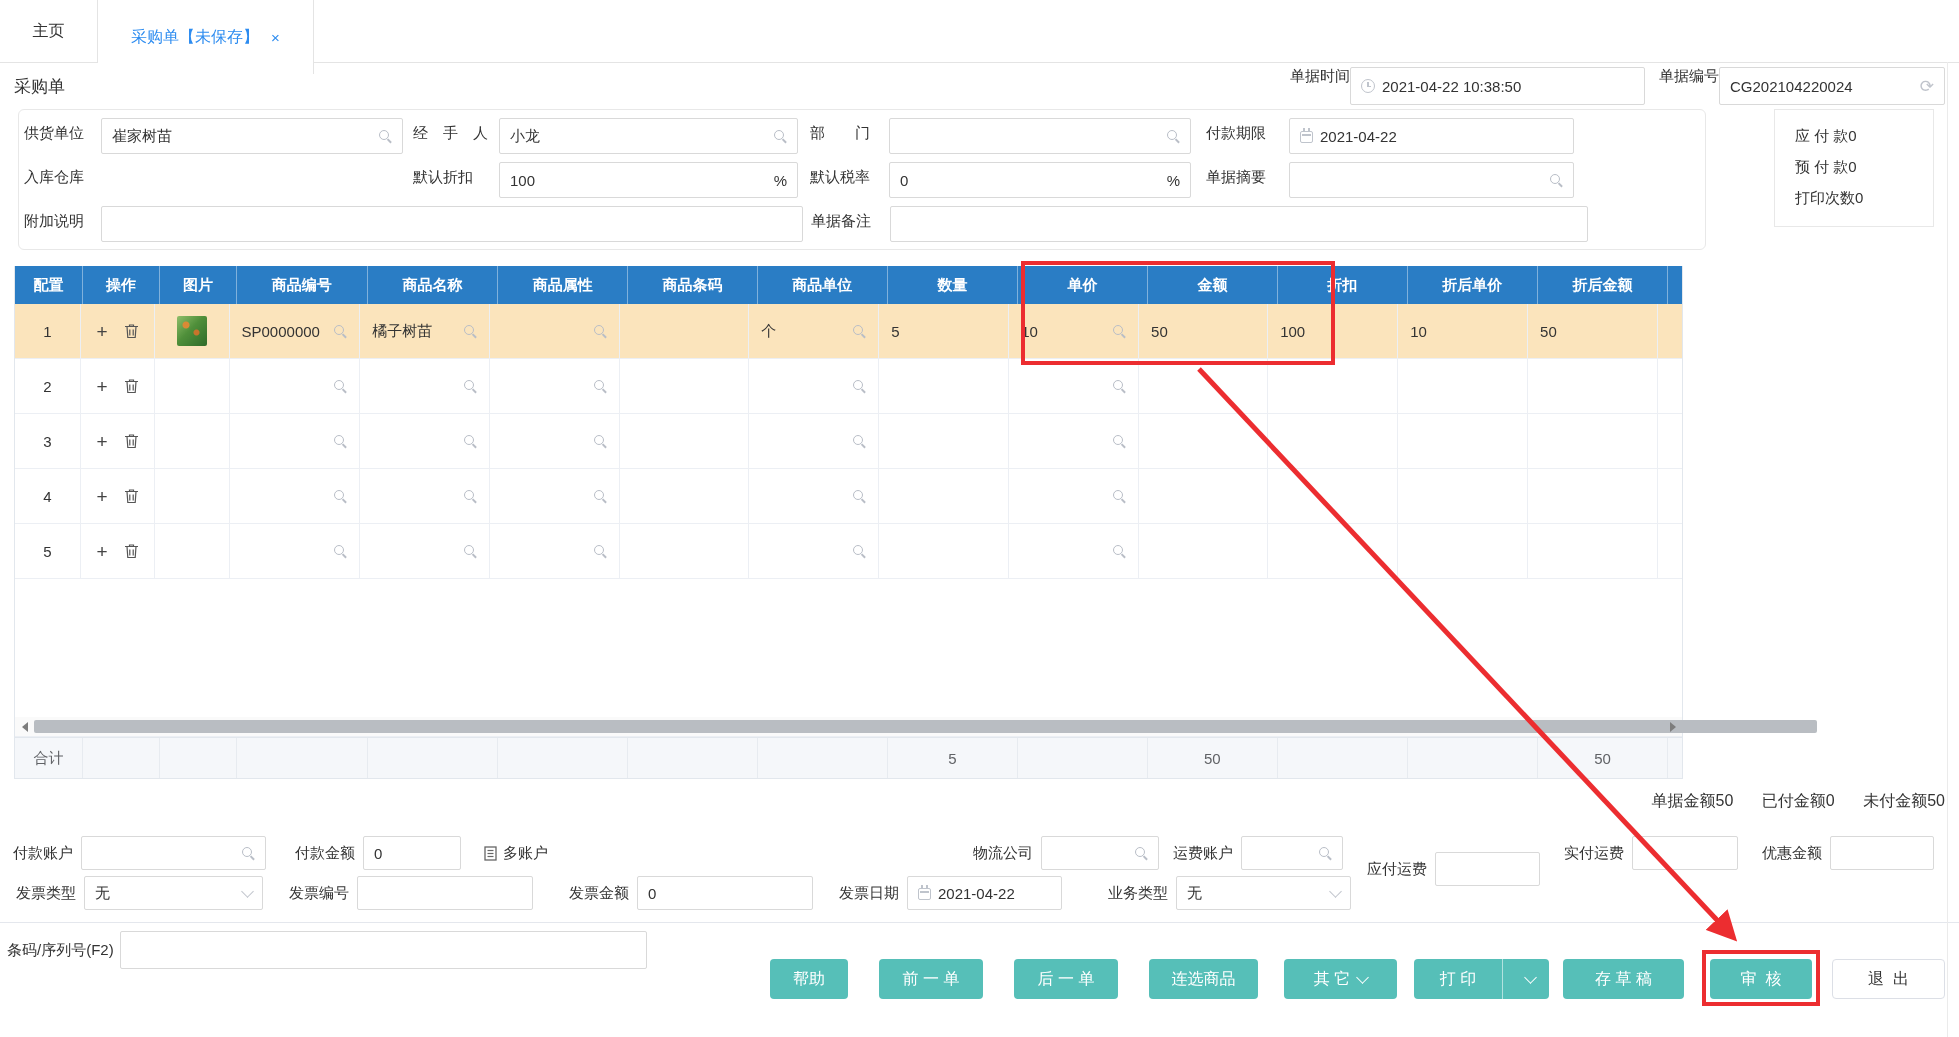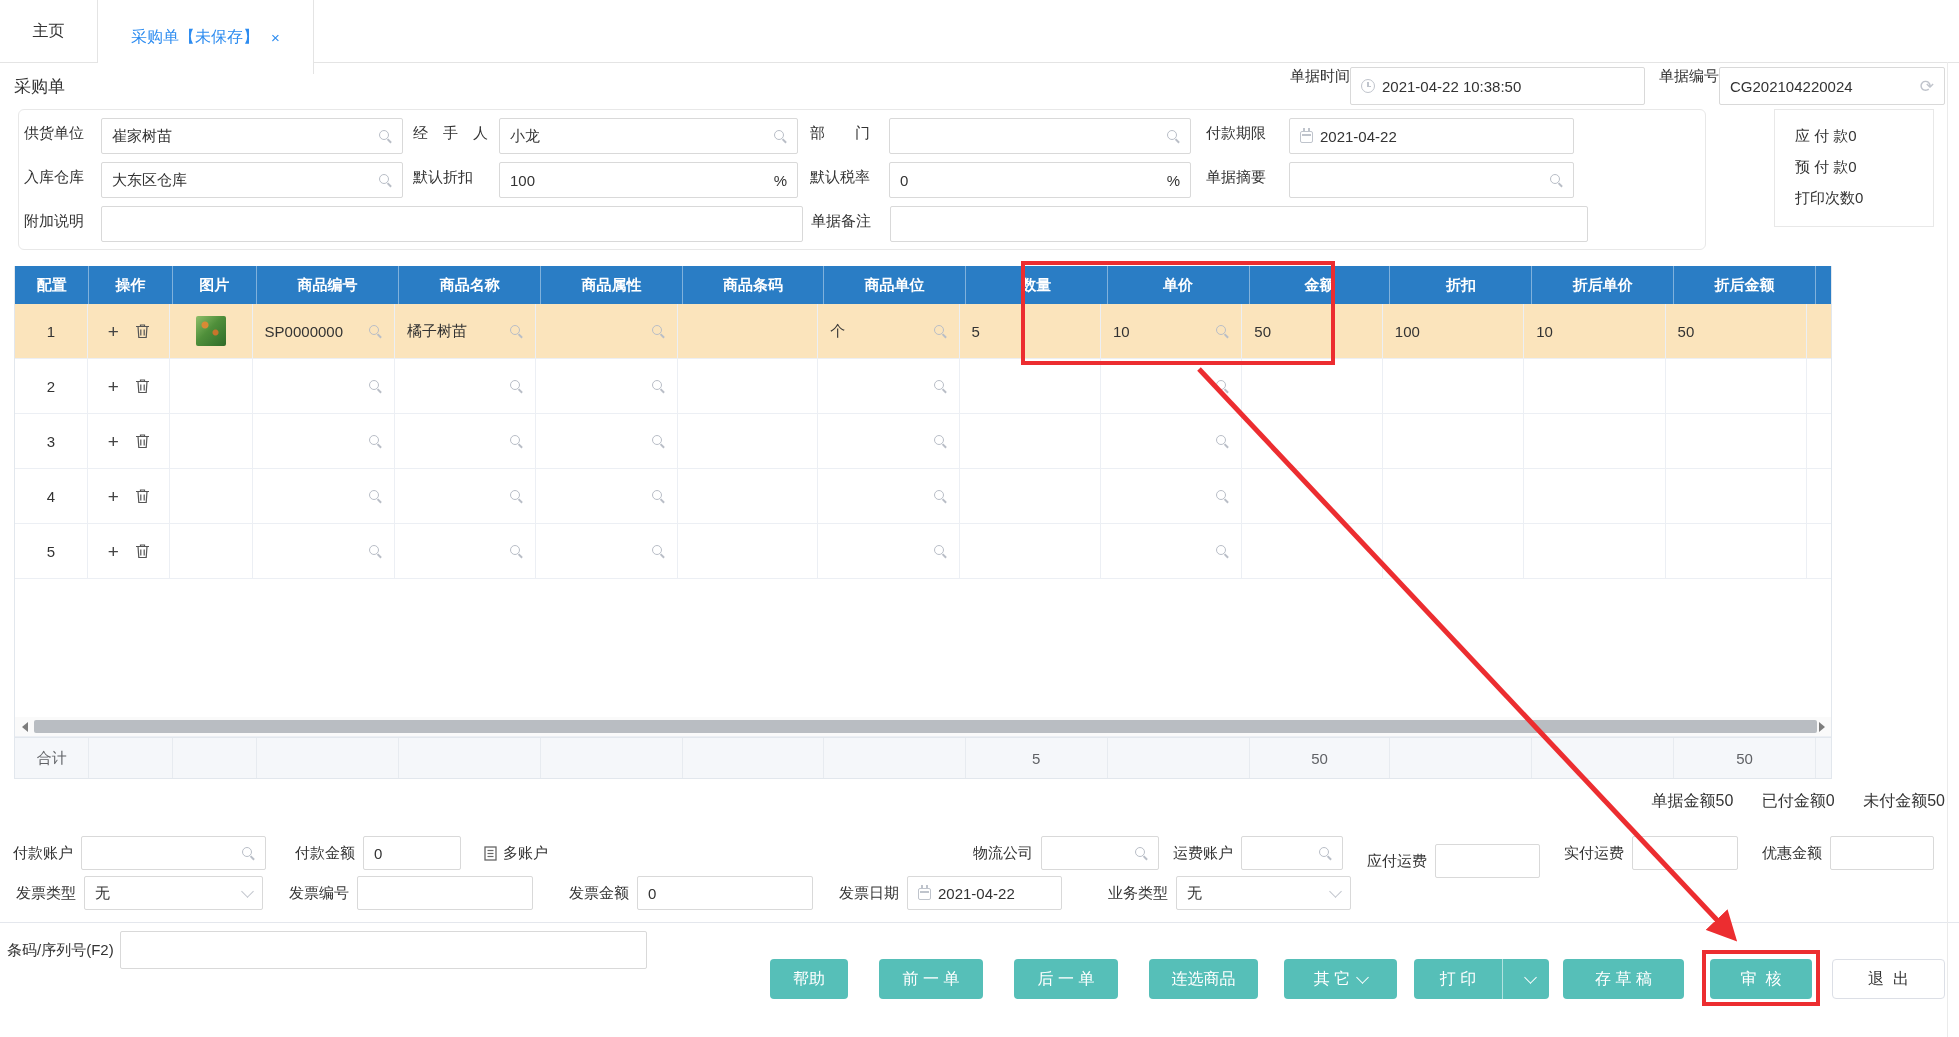--- a/index.html
+++ b/index.html
@@ -42,21 +42,21 @@
   .pct{margin-left:auto;color:#333;}
   .mla{margin-left:auto;}
   
   .form-area{position:relative;height:142px;}
   .form-panel{position:absolute;left:18px;top:0;width:1688px;height:141px;border:1px solid #e8e8e8;border-radius:6px;box-sizing:border-box;}
   .fp-item{position:absolute;display:flex;align-items:center;}
   .fp-item .field{height:36px;}
   .info-box{position:absolute;left:1774px;top:0;width:160px;height:118px;border:1px solid #e8e8e8;box-sizing:border-box;padding:10px 0 0 20px;}
   .info-line{line-height:31px;white-space:pre;color:#333;}
   
-  .grid{margin:15px 0 0 14px;width:1818px;box-sizing:border-box;border-left:1px solid #e2e7ed;border-right:1px solid #e2e7ed;}
+  .grid{margin:15px 0 0 14px;width:1669px;box-sizing:border-box;border-left:1px solid #e2e7ed;border-right:1px solid #e2e7ed;}
   .ghead{display:flex;height:38px;background:#2a7dc5;}
   .ghead .hcell{display:flex;align-items:center;justify-content:center;color:#fff;font-weight:600;font-size:15px;box-sizing:border-box;border-right:1px solid rgba(255,255,255,.4);height:38px;}
   .ghead .hcell:last-child{border-right:none;}
   .grow{display:flex;height:54px;border-bottom:1px solid #eceff4;background:#fff;}
   .grow.hl{background:#fbe4bc;}
   .gcell{display:flex;align-items:center;box-sizing:border-box;border-right:1px solid #eceff4;padding:0 12px;overflow:hidden;}
   .gcell.center{justify-content:center;padding:0;}
   .gcell .ico-search{margin-left:auto;}
   .gfiller{height:138px;background:#fff;}
   .ops-wrap{display:flex;align-items:center;gap:16px;}
@@ -169,26 +169,20 @@
     </div>
     <div class="fp-item" style="left:1270px;top:8px;">
       <div class="field" style="width:285px">
         <span class="ico-cal"></span>
         <span class="val">2021-04-22</span>
       </div>
     </div>
 
     <div class="fp-item" style="left:5px;top:58px;">
       <span class="flabel">入库仓库</span>
-    </div>
-    <div class="fp-item" style="left:82px;top:52px;">
-      <div class="field" style="width:302px">
-        <span class="val">大东区仓库</span>
-        <span class="ico-search mla"></span>
-      </div>
     </div>
     <div class="fp-item" style="left:394px;top:58px;">
       <span class="flabel">默认折扣</span>
     </div>
     <div class="fp-item" style="left:480px;top:52px;">
       <div class="field" style="width:299px">
         <span class="val">100</span>
         <span class="pct">%</span>
       </div>
     </div>
@@ -508,21 +502,21 @@
       <span class="ico-search mla"></span>
     </div>
   </div>
   <div class="pgroup" style="left:1173px;top:0;">
     <span class="flabel">运费账户</span>
     <div class="field" style="width:102px">
       <span class="val"></span>
       <span class="ico-search mla"></span>
     </div>
   </div>
-  <div class="pgroup" style="left:1367px;top:8px;">
+  <div class="pgroup" style="left:1367px;top:16px;">
     <span class="flabel">应付运费</span>
     <div class="field" style="width:105px">
       <span class="val"></span>
     </div>
   </div>
   <div class="pgroup" style="left:1564px;top:0;">
     <span class="flabel">实付运费</span>
     <div class="field" style="width:106px">
       <span class="val"></span>
     </div>

